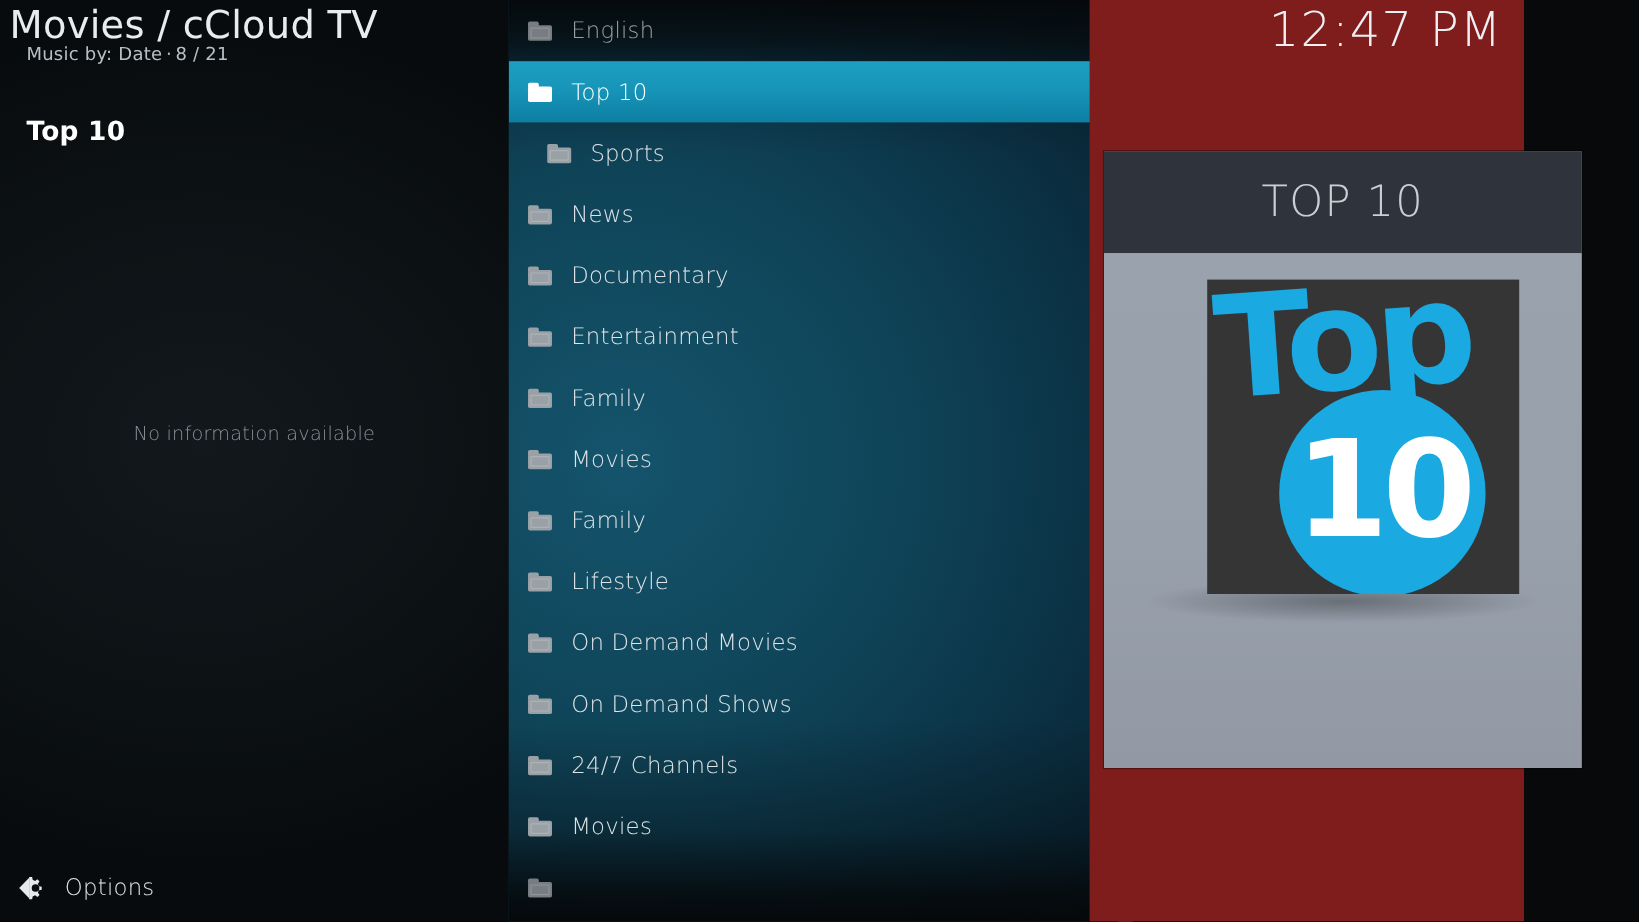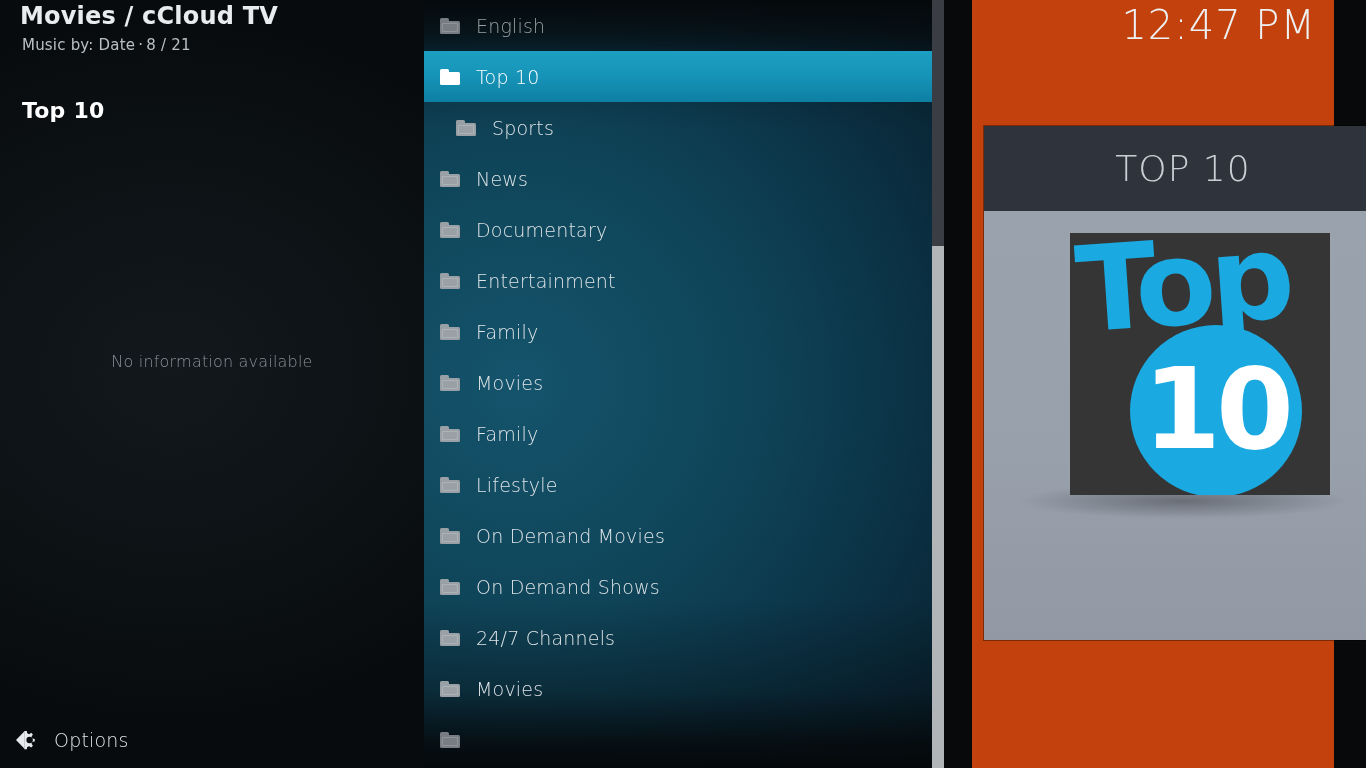--- a/index.html
+++ b/index.html
@@ -17,22 +17,22 @@
 
   
   #left-panel {
     position:absolute; left:0; top:0;
     width:424px; height:768px;
     background:
       radial-gradient(ellipse 420px 360px at 40% 48%, #12181c 0%, #0d1215 55%, #080b0d 100%),
       #0a0d10;
   }
   #breadcrumb {
-    position:absolute; left:20px; top:2px;
-    font-size:24px; font-weight:700; color:#e9ecee;
+    position:absolute; left:8px; top:2px;
+    font-size:32px; font-weight:400; color:#e9ecee;
     letter-spacing:0.2px; white-space:nowrap;
   }
   #sort-line {
     position:absolute; left:22px; top:36px;
     font-size:15px; font-weight:400; color:#b9c0c4;
     letter-spacing:0.2px; white-space:nowrap;
   }
   #sort-line .dot { padding:0 3px; }
   #item-title {
     position:absolute; left:22px; top:98px;
@@ -126,23 +126,23 @@
     background:#3a3e44;
   }
   #scroll-thumb {
     position:absolute; right:0;
     width:12px;
     background:#b2b5b8;
   }
 
   
   #right-panel {
-    position:absolute; left:972px; top:0;
+    position:absolute; left:908px; top:0;
     width:362px; height:768px;
-    background:#c2410c;
+    background:#7f1d1d;
   }
   #clock {
     position:absolute; right:18px; top:2px;
     font-size:40px; font-weight:300; color:#eef1f3;
     letter-spacing:1px;
   }
   #thumb-card {
     position:absolute; left:12px; top:126px;
     width:398px; height:514px;
     background:#9aa2ae;

